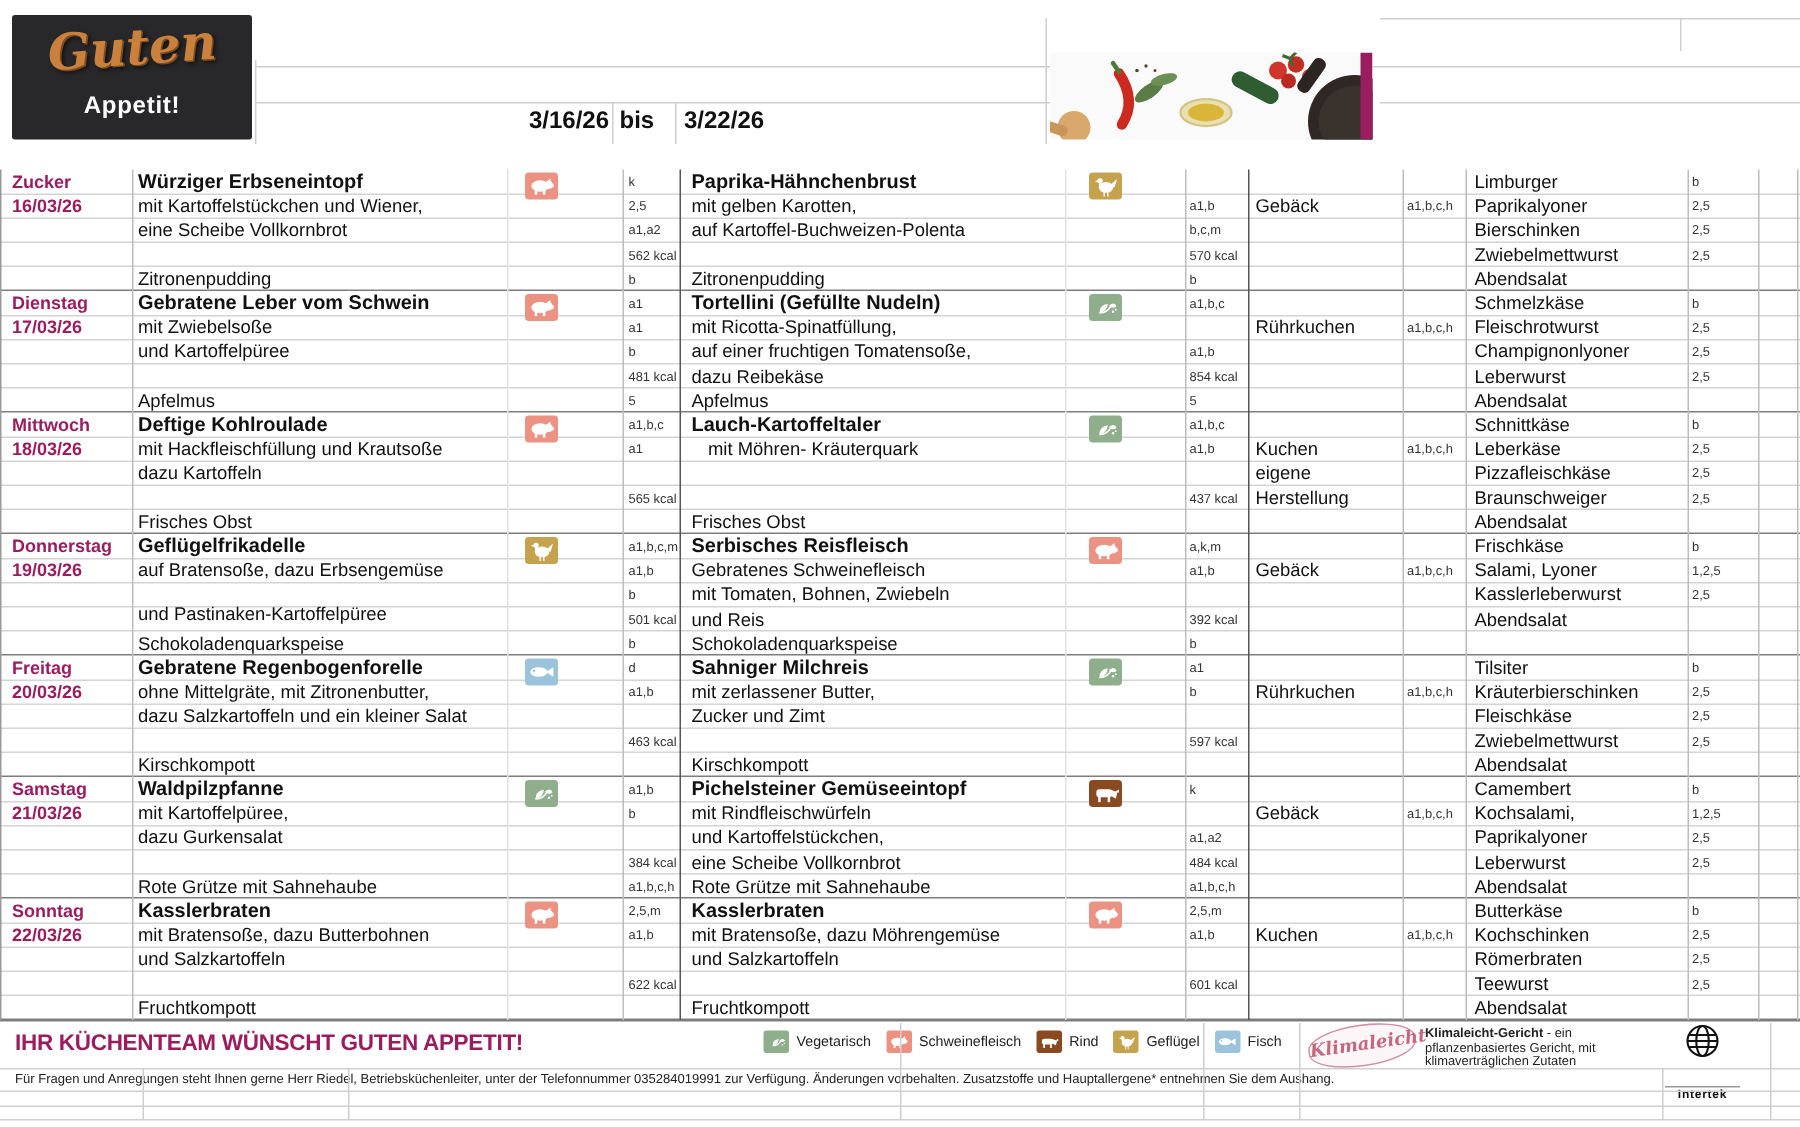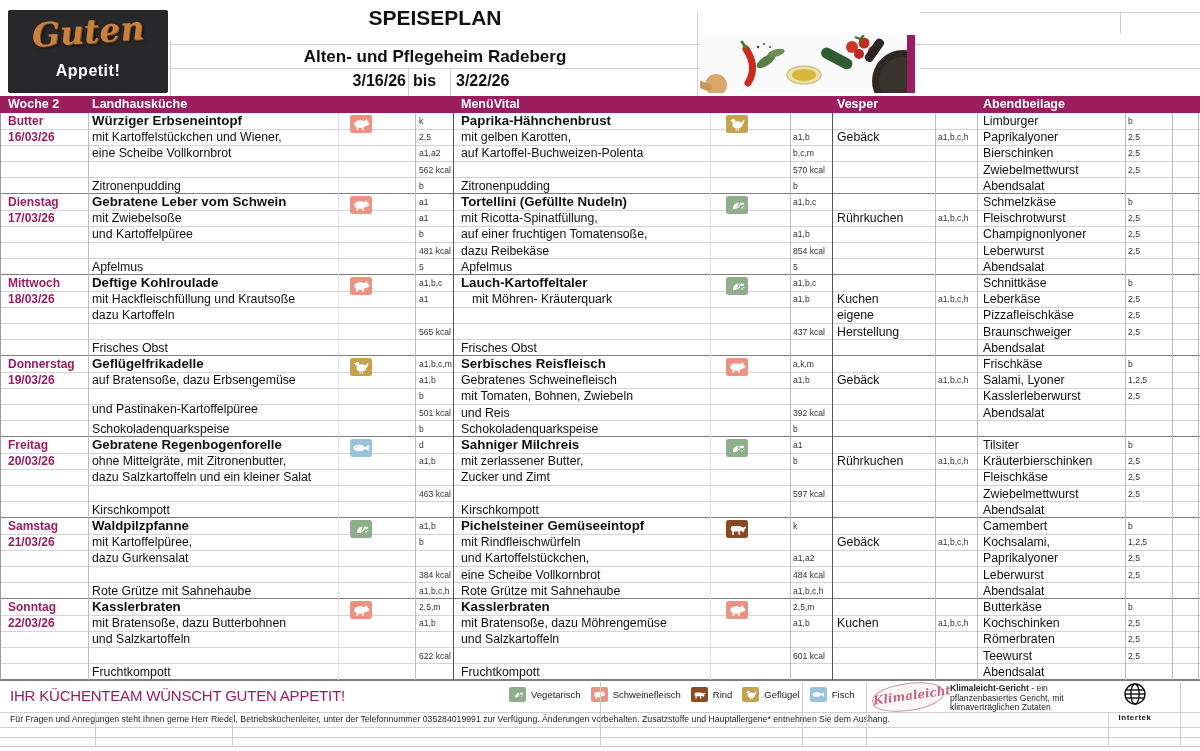--- a/index.html
+++ b/index.html
@@ -26,32 +26,32 @@
   #menu-table{left:0;top:113px;width:1200px;height:567px;}
   .block{position:absolute;left:0;width:1200px;height:81px;border-bottom:1px solid #7e7e7e;box-sizing:border-box;}
   .rowline{position:absolute;left:0;width:1200px;height:1px;background:#d4d4d4;}
   .vln{position:absolute;top:113px;height:567px;width:1px;}
   .cellspan{position:absolute;white-space:nowrap;line-height:16.2px;font-size:12.3px;}
   .title{font-weight:bold;font-size:13.3px;}
   .day{color:var(--brand);font-weight:bold;font-size:12px;}
   .code{font-size:8.6px;color:#333;line-height:17px;}
   .meat-icon{position:absolute;top:2px;width:22px;height:18px;border-radius:2.5px;display:flex;align-items:center;justify-content:center;}
   
-  #team-line{left:10px;top:687px;font-size:15px;font-weight:normal;color:var(--brand);letter-spacing:-0.2px;white-space:nowrap;}
+  #team-line{left:10px;top:687px;font-size:15px;font-weight:bold;color:var(--brand);letter-spacing:-0.2px;white-space:nowrap;}
   #legend{left:468px;top:687px;display:flex;align-items:center;gap:0;padding-left:41px;}
   .lg-item{display:flex;align-items:center;margin-right:10px;}
   .lg-ic{width:17px;height:15px;border-radius:2px;display:flex;align-items:center;justify-content:center;margin-right:5px;}
   .lg-lb{font-size:9.5px;color:#222;white-space:nowrap;}
   #klima-logo{left:872px;top:683px;width:70px;height:26px;transform:rotate(-8deg);
       font-family:"DejaVu Serif",serif;font-style:italic;font-weight:bold;font-size:12px;color:#c4687e;
       border:1px solid #cf8fa4;border-radius:50%/45%;text-align:center;line-height:24px;background:#fdf6f8;}
   #klima-text{left:950px;top:684px;width:125px;font-size:8.6px;line-height:9.6px;color:#222;}
   #klima-text b{font-size:8.6px;}
   #intertek{left:1110px;top:681px;width:50px;text-align:center;}
-  #intertek .lbl{font-size:8px;font-weight:bold;color:#111;letter-spacing:.5px;border-top:1px solid #999;margin-top:1px;padding-top:0px;}
+  #intertek .lbl{font-size:8px;font-weight:bold;color:#111;letter-spacing:.5px;border-top:1px solid #999;margin-top:12px;padding-top:0px;}
   #contact-line{left:10px;top:714px;font-size:8.7px;color:#222;white-space:nowrap;}
   
   #dorfner{left:1002px;top:14px;width:146px;text-align:center;}
   #dorfner .nm{color:var(--brand);font-weight:bold;font-size:21px;letter-spacing:1.5px;line-height:20px;}
   #dorfner .ct{color:#8d8d8d;font-size:7.5px;letter-spacing:4.5px;margin-top:2px;}
 </style>
 </head>
 <body>
 
 <div id="stage">
@@ -64,22 +64,20 @@
   <div class="gl" style="left:408px;top:68px;width:1px;height:28px;"></div>
   <div class="gl" style="left:450px;top:68px;width:1px;height:28px;"></div>
   <div class="gl" style="left:697px;top:12px;width:1px;height:84px;"></div>
   <div class="gl" style="left:1120px;top:12px;width:1px;height:22px;"></div>
 
   <div class="abs" id="logo-box">
     <div id="logo-guten">Guten</div>
     <div id="logo-appetit">Appetit!</div>
   </div>
 
-  <div class="abs" id="main-title">SPEISEPLAN</div>
-  <div class="abs" id="sub-title">Alten- und Pflegeheim Radeberg</div>
   <div class="abs date-txt" style="left:250px;width:156px;text-align:right;">3/16/26</div>
   <div class="abs date-txt" style="left:413px;">bis</div>
   <div class="abs date-txt" style="left:456px;">3/22/26</div>
 
   <div class="abs" style="left:700px;top:35px;width:215px;height:58px;">
     <svg width="215" height="58" viewBox="0 0 215 58">
       <rect x="0" y="0" width="215" height="58" fill="#fbfafa"></rect>
       <circle cx="16" cy="50" r="11" fill="#d9a86c"></circle>
       <rect x="-14" y="46" width="26" height="7" rx="3" fill="#c8955a" transform="rotate(18 0 50)"></rect>
       <path d="M46,14 q12,18 2,34" stroke="#cc2a1f" stroke-width="7" fill="none" stroke-linecap="round"></path>
@@ -98,35 +96,28 @@
         <circle cx="159" cy="19" r="5" fill="#b82a22"></circle>
       <path d="M160,4 l4,-4 M160,4 l-5,-2 M160,4 l2,5" stroke="#3f6b2e" stroke-width="2" fill="none"></path>
       <rect x="170" y="2" width="9" height="26" rx="4" fill="#2c2522" transform="rotate(35 174 15)"></rect>
       <circle cx="203" cy="46" r="31" fill="#2e2724"></circle>
       <circle cx="203" cy="46" r="24" fill="#3a322d"></circle>
       <rect x="207" y="0" width="8" height="58" fill="#9b1d60"></rect>
     </svg>
   </div>
 
 
-  <div class="abs" id="band">
-    <div class="band-cell" style="left:8px;">Woche 2</div>
-    <div class="band-cell" style="left:92px;">Landhausküche</div>
-    <div class="band-cell" style="left:461px;">MenüVital</div>
-    <div class="band-cell" style="left:837px;">Vesper</div>
-    <div class="band-cell" style="left:983px;">Abendbeilage</div>
-  </div>
 
   <div class="abs" id="menu-table">
       <div class="block" style="top: 0px;">
         <div class="rowline" style="top: 15.7px;"></div>
         <div class="rowline" style="top: 31.9px;"></div>
         <div class="rowline" style="top: 48.1px;"></div>
         <div class="rowline" style="top: 64.3px;"></div>
-        <span class="cellspan day" style="left: 8px; top: 0px;">Butter</span>
+        <span class="cellspan day" style="left: 8px; top: 0px;">Zucker</span>
         <span class="cellspan day" style="left: 8px; top: 16.2px;">16/03/26</span>
         <span class="cellspan title" style="left: 92px; top: 0px;">Würziger Erbseneintopf</span>
         <span class="cellspan code" style="left: 419px; top: 0px;">k</span>
         <span class="cellspan " style="left: 92px; top: 16.2px;">mit Kartoffelstückchen und Wiener,</span>
         <span class="cellspan code" style="left: 419px; top: 16.2px;">2,5</span>
         <span class="cellspan " style="left: 92px; top: 32.4px;">eine Scheibe Vollkornbrot</span>
         <span class="cellspan code" style="left: 419px; top: 32.4px;">a1,a2</span>
         <span class="cellspan code" style="left: 419px; top: 48.6px;">562 kcal</span>
         <span class="cellspan " style="left: 92px; top: 64.8px;">Zitronenpudding</span>
         <span class="cellspan code" style="left: 419px; top: 64.8px;">b</span>

